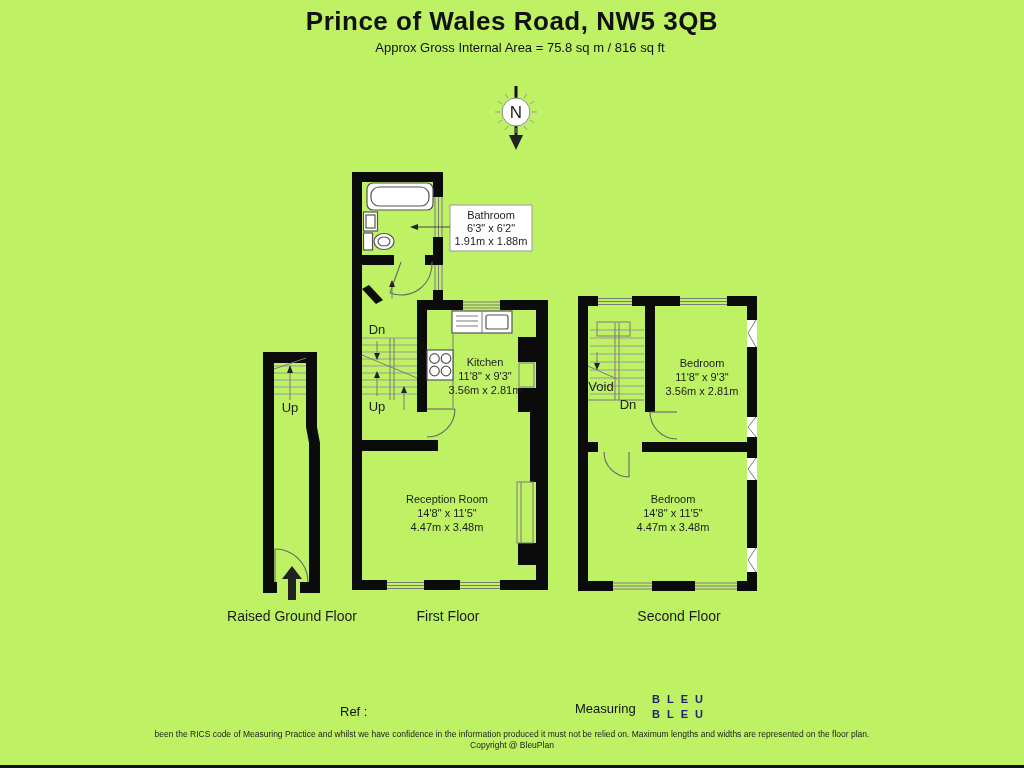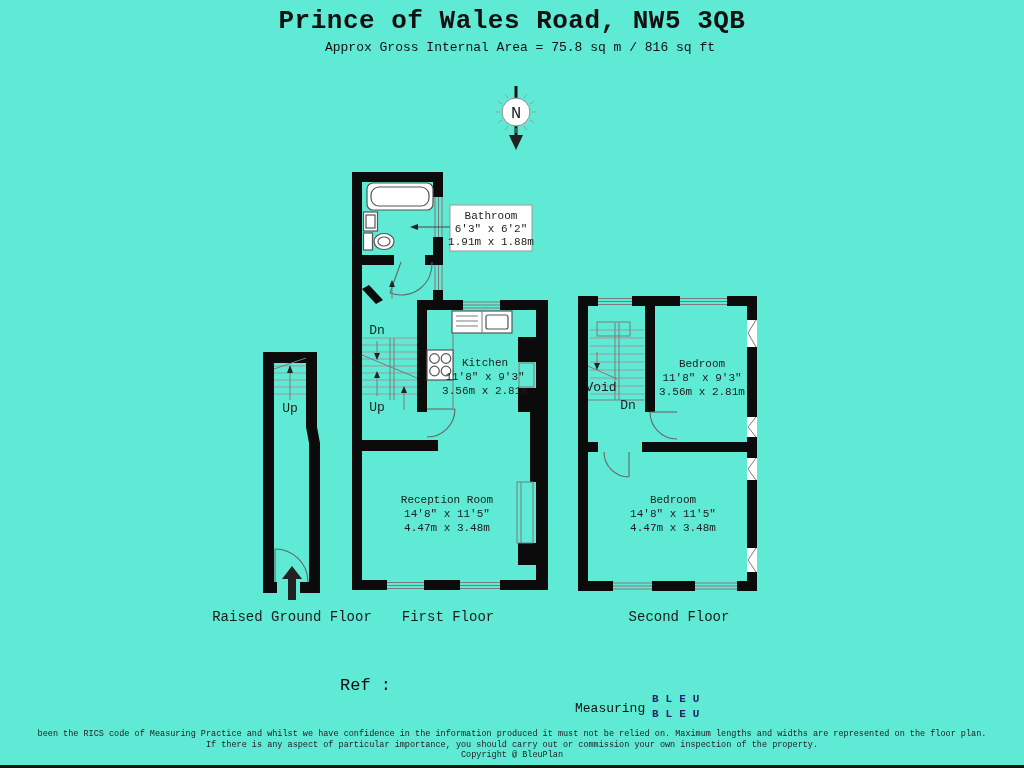--- a/index.html
+++ b/index.html
@@ -1,35 +1,35 @@
 <!DOCTYPE html>
 <html><head>
 <meta charset="utf-8">
 <style>
   html,body{margin:0;padding:0;background:#fff;}
-  #page{position:relative;width:1024px;height:768px;background:#5eead4;overflow:hidden;
-        font-family:Liberation Mono, monospace;color:#111;}
+  #page{position:relative;width:1024px;height:768px;background:#bef264;overflow:hidden;
+        font-family:Liberation Sans, sans-serif;color:#111;}
   .abs{position:absolute;}
   #title{top:6px;left:0;width:1024px;text-align:center;font-size:26px;font-weight:bold;letter-spacing:.5px;}
   #subtitle{top:40px;left:0;width:1024px;text-align:center;font-size:13px;padding-left:8px;}
   #plan-svg{top:0;left:0;}
   .wall{fill:#0b0b0b;stroke:none;}
   .tline{stroke:#7a7a7a;stroke-width:1;fill:none;}
   .tread{stroke:#9a9a9a;stroke-width:1;fill:none;}
   .fix{stroke:#555;stroke-width:1.2;fill:#fff;}
   .door{stroke:#666;stroke-width:1.1;fill:none;}
   .leader{stroke:#444;stroke-width:1;fill:none;}
   .ah{fill:#222;stroke:none;}
   text{fill:#1c1c1c;}
   .lbl{font-size:11px;text-anchor:middle;}
   .dir{font-size:13px;text-anchor:middle;}
   .flr{font-size:14px;text-anchor:middle;}
   .north{font-size:17px;text-anchor:middle;}
   .lblbox{fill:#fff;stroke:#999;stroke-width:1;}
-  #footer-ref{top:676px;left:340px;font-size:17px;}
+  #footer-ref{top:704px;left:340px;font-size:13px;}
   #footer-copy{top:701px;left:575px;font-size:13px;}
   #logo{top:692px;left:640px;font-size:11px;font-weight:bold;letter-spacing:7px;line-height:15px;margin-left:12px;}
   #disclaimer{top:729px;left:0;width:1024px;text-align:center;font-size:8.5px;line-height:10.5px;color:#222;}
   #bottom-rule{left:0;top:765px;width:1024px;height:3px;background:#141414;}
 </style>
 </head>
 <body>
 
 <div id="page">
 
@@ -322,18 +322,17 @@
   </svg>
 
   <div id="footer-ref" class="abs">Ref  :</div>
   <div id="footer-copy" class="abs">Measuring</div>
   <div id="logo" class="abs" style="color: rgb(35, 34, 110);">
     <div>BLEU</div>
     <div>BLEU</div>
   </div>
   <div id="disclaimer" class="abs">
     <div>been the RICS code of Measuring Practice and whilst we have confidence in the information produced it must not be relied on. Maximum lengths and widths are represented on the floor plan.</div>
-    <div>If there is any aspect of particular importance, you should carry out or commission your own inspection of the property.</div>
     <div>Copyright @ BleuPlan</div>
   </div>
   <div id="bottom-rule" class="abs"></div>
 
 </div>
 
 </body></html>

